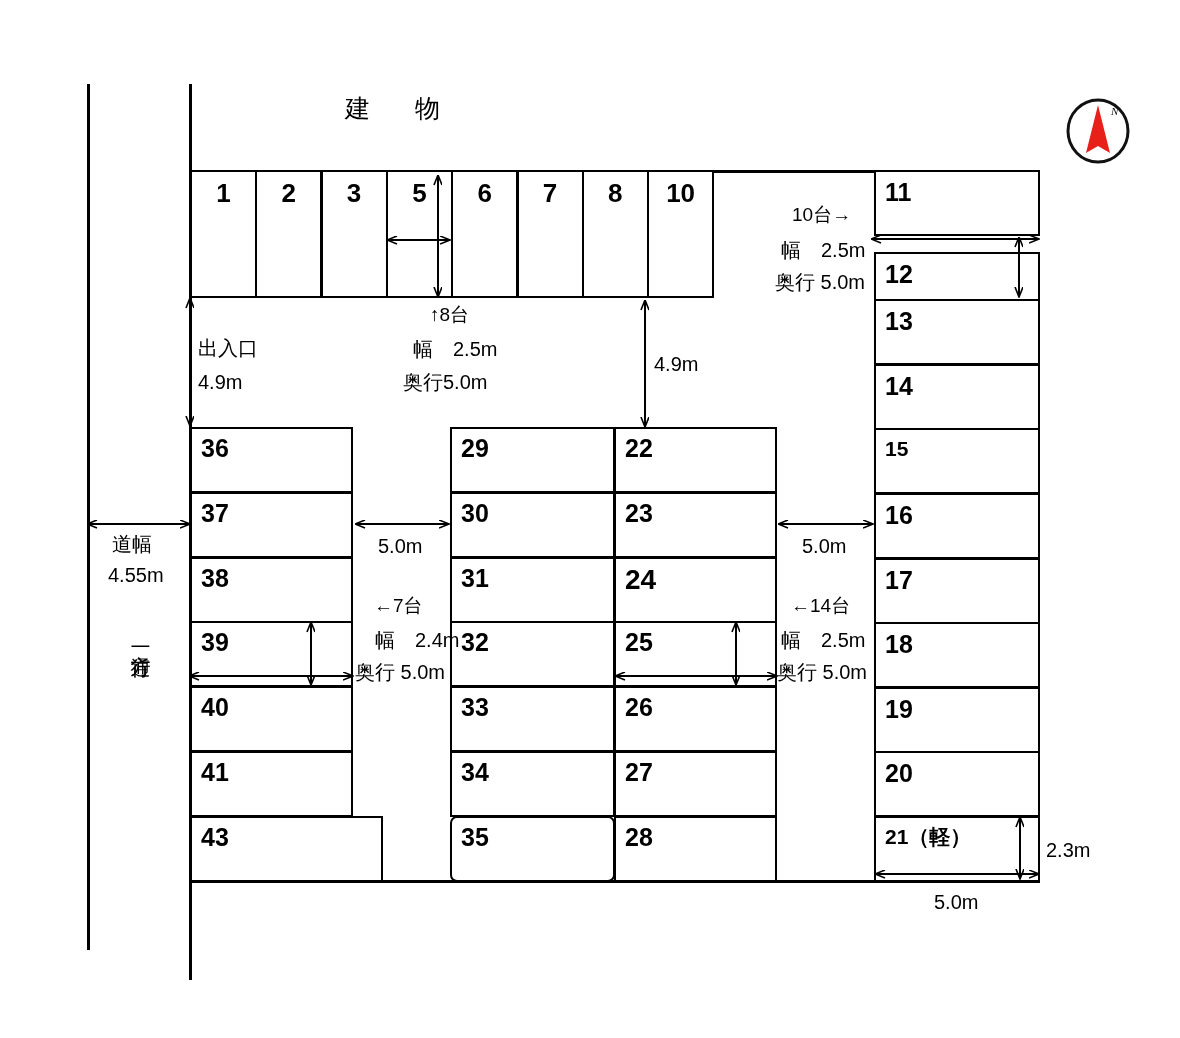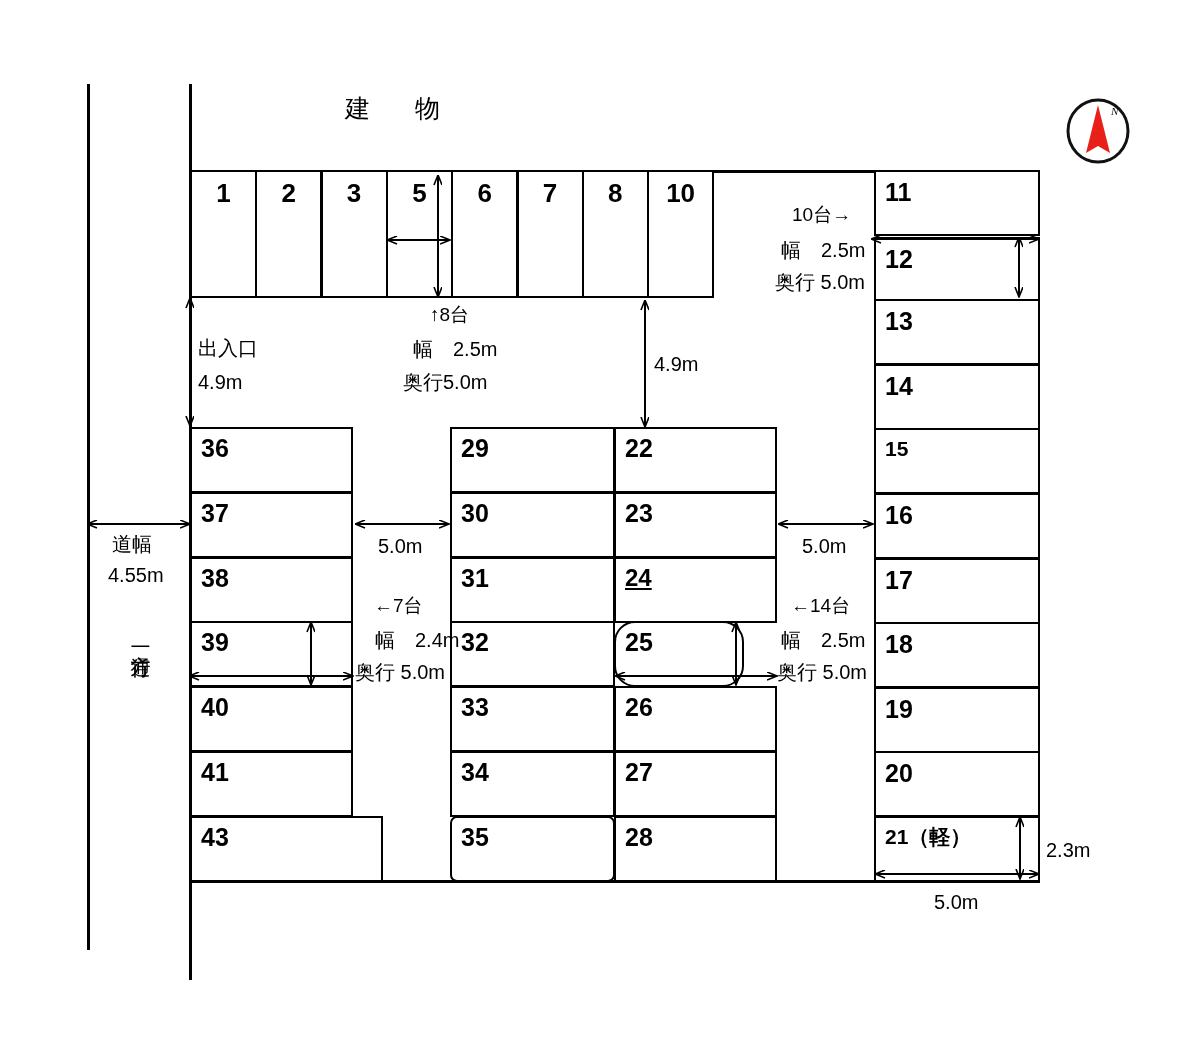--- a/index.html
+++ b/index.html
@@ -107,21 +107,21 @@
       </div>
       <div class="cell toprow" style="left: 647.1px; top: 170px; width: 67px; height: 128px;">
         <span class="num" style="font-size: 26px;">10</span>
       </div>
     </div>
 
   <div id="rightcol-host">
       <div class="cell rightcell" style="left: 874px; top: 170px; width: 166px; height: 66px;">
         <span class="num" style="font-size: 25px;">11</span>
       </div>
-      <div class="cell rightcell" style="left: 874px; top: 237px; width: 166px; height: 66px;">
+      <div class="cell rightcell" style="left: 874px; top: 252px; width: 166px; height: 66px;">
         <span class="num" style="font-size: 25px;">12</span>
       </div>
       <div class="cell rightcell" style="left: 874px; top: 299.2px; width: 166px; height: 66px;">
         <span class="num" style="font-size: 25px;">13</span>
       </div>
       <div class="cell rightcell" style="left: 874px; top: 363.8px; width: 166px; height: 66px;">
         <span class="num" style="font-size: 25px;">14</span>
       </div>
       <div class="cell rightcell" style="left: 874px; top: 428.4px; width: 166px; height: 66px;">
         <span class="num" style="font-size: 21px;">15</span>
@@ -195,23 +195,23 @@
     </div>
 
   <div id="midright-host">
       <div class="cell blockcell" style="left: 614px; top: 427px; width: 163px; height: 66px;">
         <span class="num" style="font-size: 25px;">22</span>
       </div>
       <div class="cell blockcell" style="left: 614px; top: 491.8px; width: 163px; height: 66px;">
         <span class="num" style="font-size: 25px;">23</span>
       </div>
       <div class="cell blockcell" style="left: 614px; top: 556.6px; width: 163px; height: 66px;">
-        <span class="num" style="font-size: 24px; text-decoration: underline;">24</span>
-      </div>
-      <div class="cell blockcell" style="left: 614px; top: 621.4px; width: 130px; height: 66px; border-radius: 21px;">
+        <span class="num" style="font-size: 28px;">24</span>
+      </div>
+      <div class="cell blockcell" style="left: 614px; top: 621.4px; width: 163px; height: 66px;">
         <span class="num" style="font-size: 25px;">25</span>
       </div>
       <div class="cell blockcell" style="left: 614px; top: 686.2px; width: 163px; height: 66px;">
         <span class="num" style="font-size: 25px;">26</span>
       </div>
       <div class="cell blockcell" style="left: 614px; top: 751px; width: 163px; height: 66px;">
         <span class="num" style="font-size: 25px;">27</span>
       </div>
       <div class="cell blockcell" style="left: 614px; top: 815.8px; width: 163px; height: 66px;">
         <span class="num" style="font-size: 25px;">28</span>

